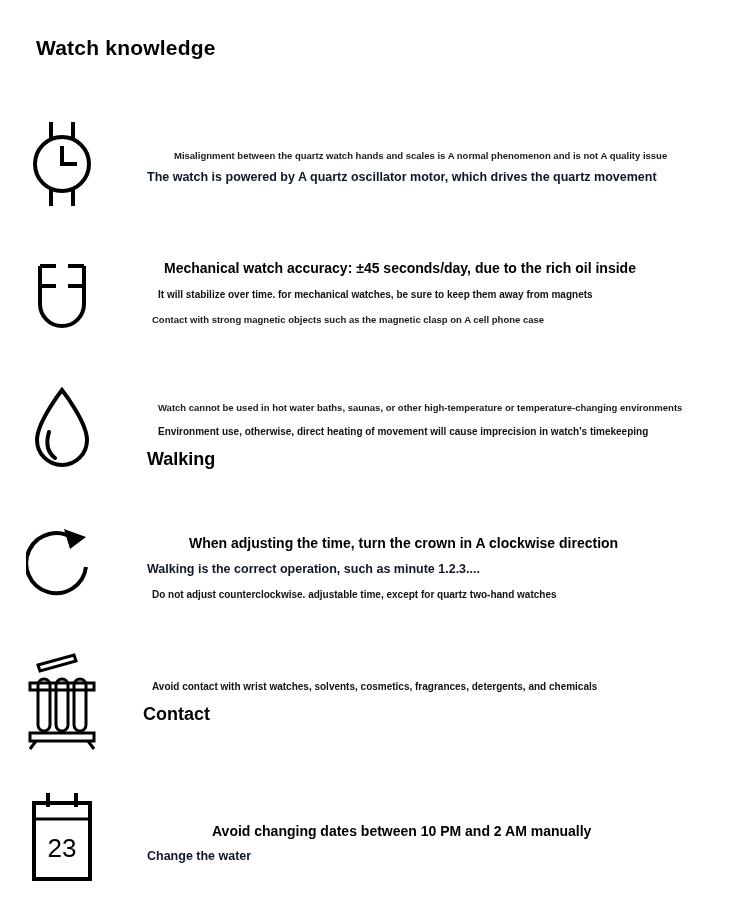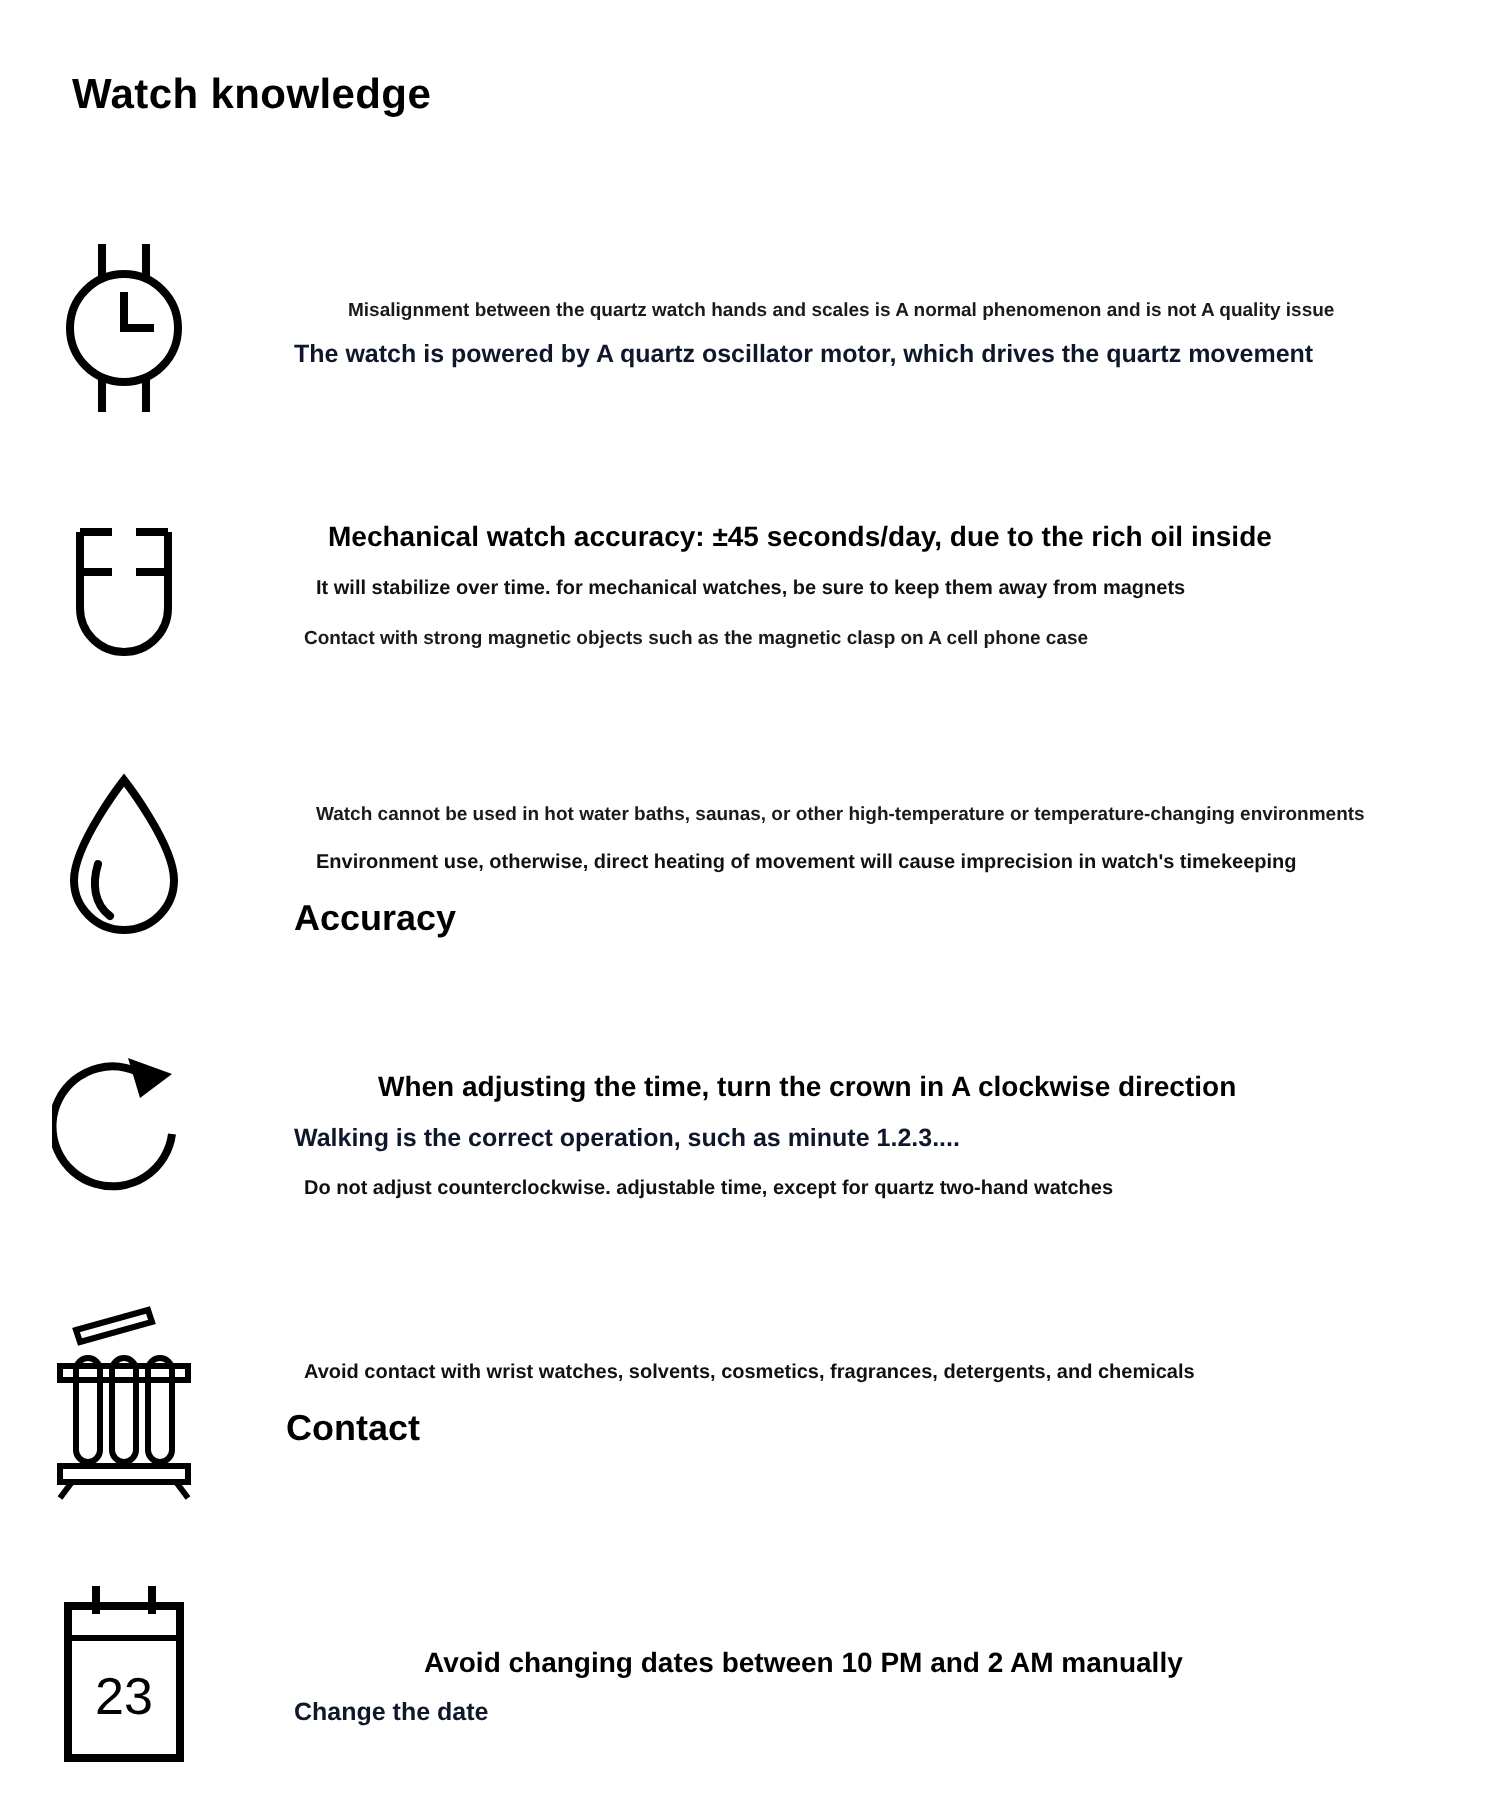--- a/index.html
+++ b/index.html
@@ -130,21 +130,21 @@
   <div class="section" style="top:380px;">
     <div class="icon-box" style="top:4px;">
       <svg width="66" height="92" viewBox="0 0 66 92">
         <path d="M33 6 C33 6 8 38 8 56 a25 25 0 0 0 50 0 C58 38 33 6 33 6 Z" fill="none" stroke="#000" stroke-width="4"></path>
         <path d="M20 48 C17 58 18 68 26 74" fill="none" stroke="#000" stroke-width="4" stroke-linecap="round"></path>
       </svg>
     </div>
     <div class="lines">
       <span class="line t-tiny" style="position:absolute; left:28px; top:20px;">Watch cannot be used in hot water baths, saunas, or other high-temperature or temperature-changing environments</span>
       <span class="line t-small" style="position:absolute; left:28px; top:43px;">Environment use, otherwise, direct heating of movement will cause imprecision in watch's timekeeping</span>
-      <span class="line t-title" style="position:absolute; left:17px; top:66px;">Accuracy</span>
+      <span class="line t-title" style="position:absolute; left:17px; top:66px;">Walking</span>
     </div>
   </div>
 
   <div class="section" style="top:515px;">
     <div class="icon-box" style="top:8px;">
       <svg width="72" height="86" viewBox="0 0 72 86">
         <path d="M48 16 A30 30 0 1 0 60 44" fill="none" stroke="#000" stroke-width="4"></path>
         <polygon points="38,6 60,14 44,26" fill="#000"></polygon>
       </svg>
     </div>
@@ -179,17 +179,17 @@
       <svg width="72" height="104" viewBox="0 0 72 104">
         <line x1="22" y1="4" x2="22" y2="18" stroke="#000" stroke-width="4"></line>
         <line x1="50" y1="4" x2="50" y2="18" stroke="#000" stroke-width="4"></line>
         <rect x="8" y="14" width="56" height="76" fill="none" stroke="#000" stroke-width="4"></rect>
         <line x1="8" y1="30" x2="64" y2="30" stroke="#000" stroke-width="3"></line>
         <text x="36" y="68" font-family="Liberation Sans, sans-serif" font-size="26" text-anchor="middle" fill="#000">23</text>
       </svg>
     </div>
     <div class="lines">
       <span class="line t-big" style="position:absolute; left:82px; top:36px;">Avoid changing dates between 10 PM and 2 AM manually</span>
-      <span class="line t-med" style="position:absolute; left:17px; top:62px;">Change the date</span>
+      <span class="line t-med" style="position:absolute; left:17px; top:62px;">Change the water</span>
     </div>
   </div>
 
 </div>
 
 </body></html>

